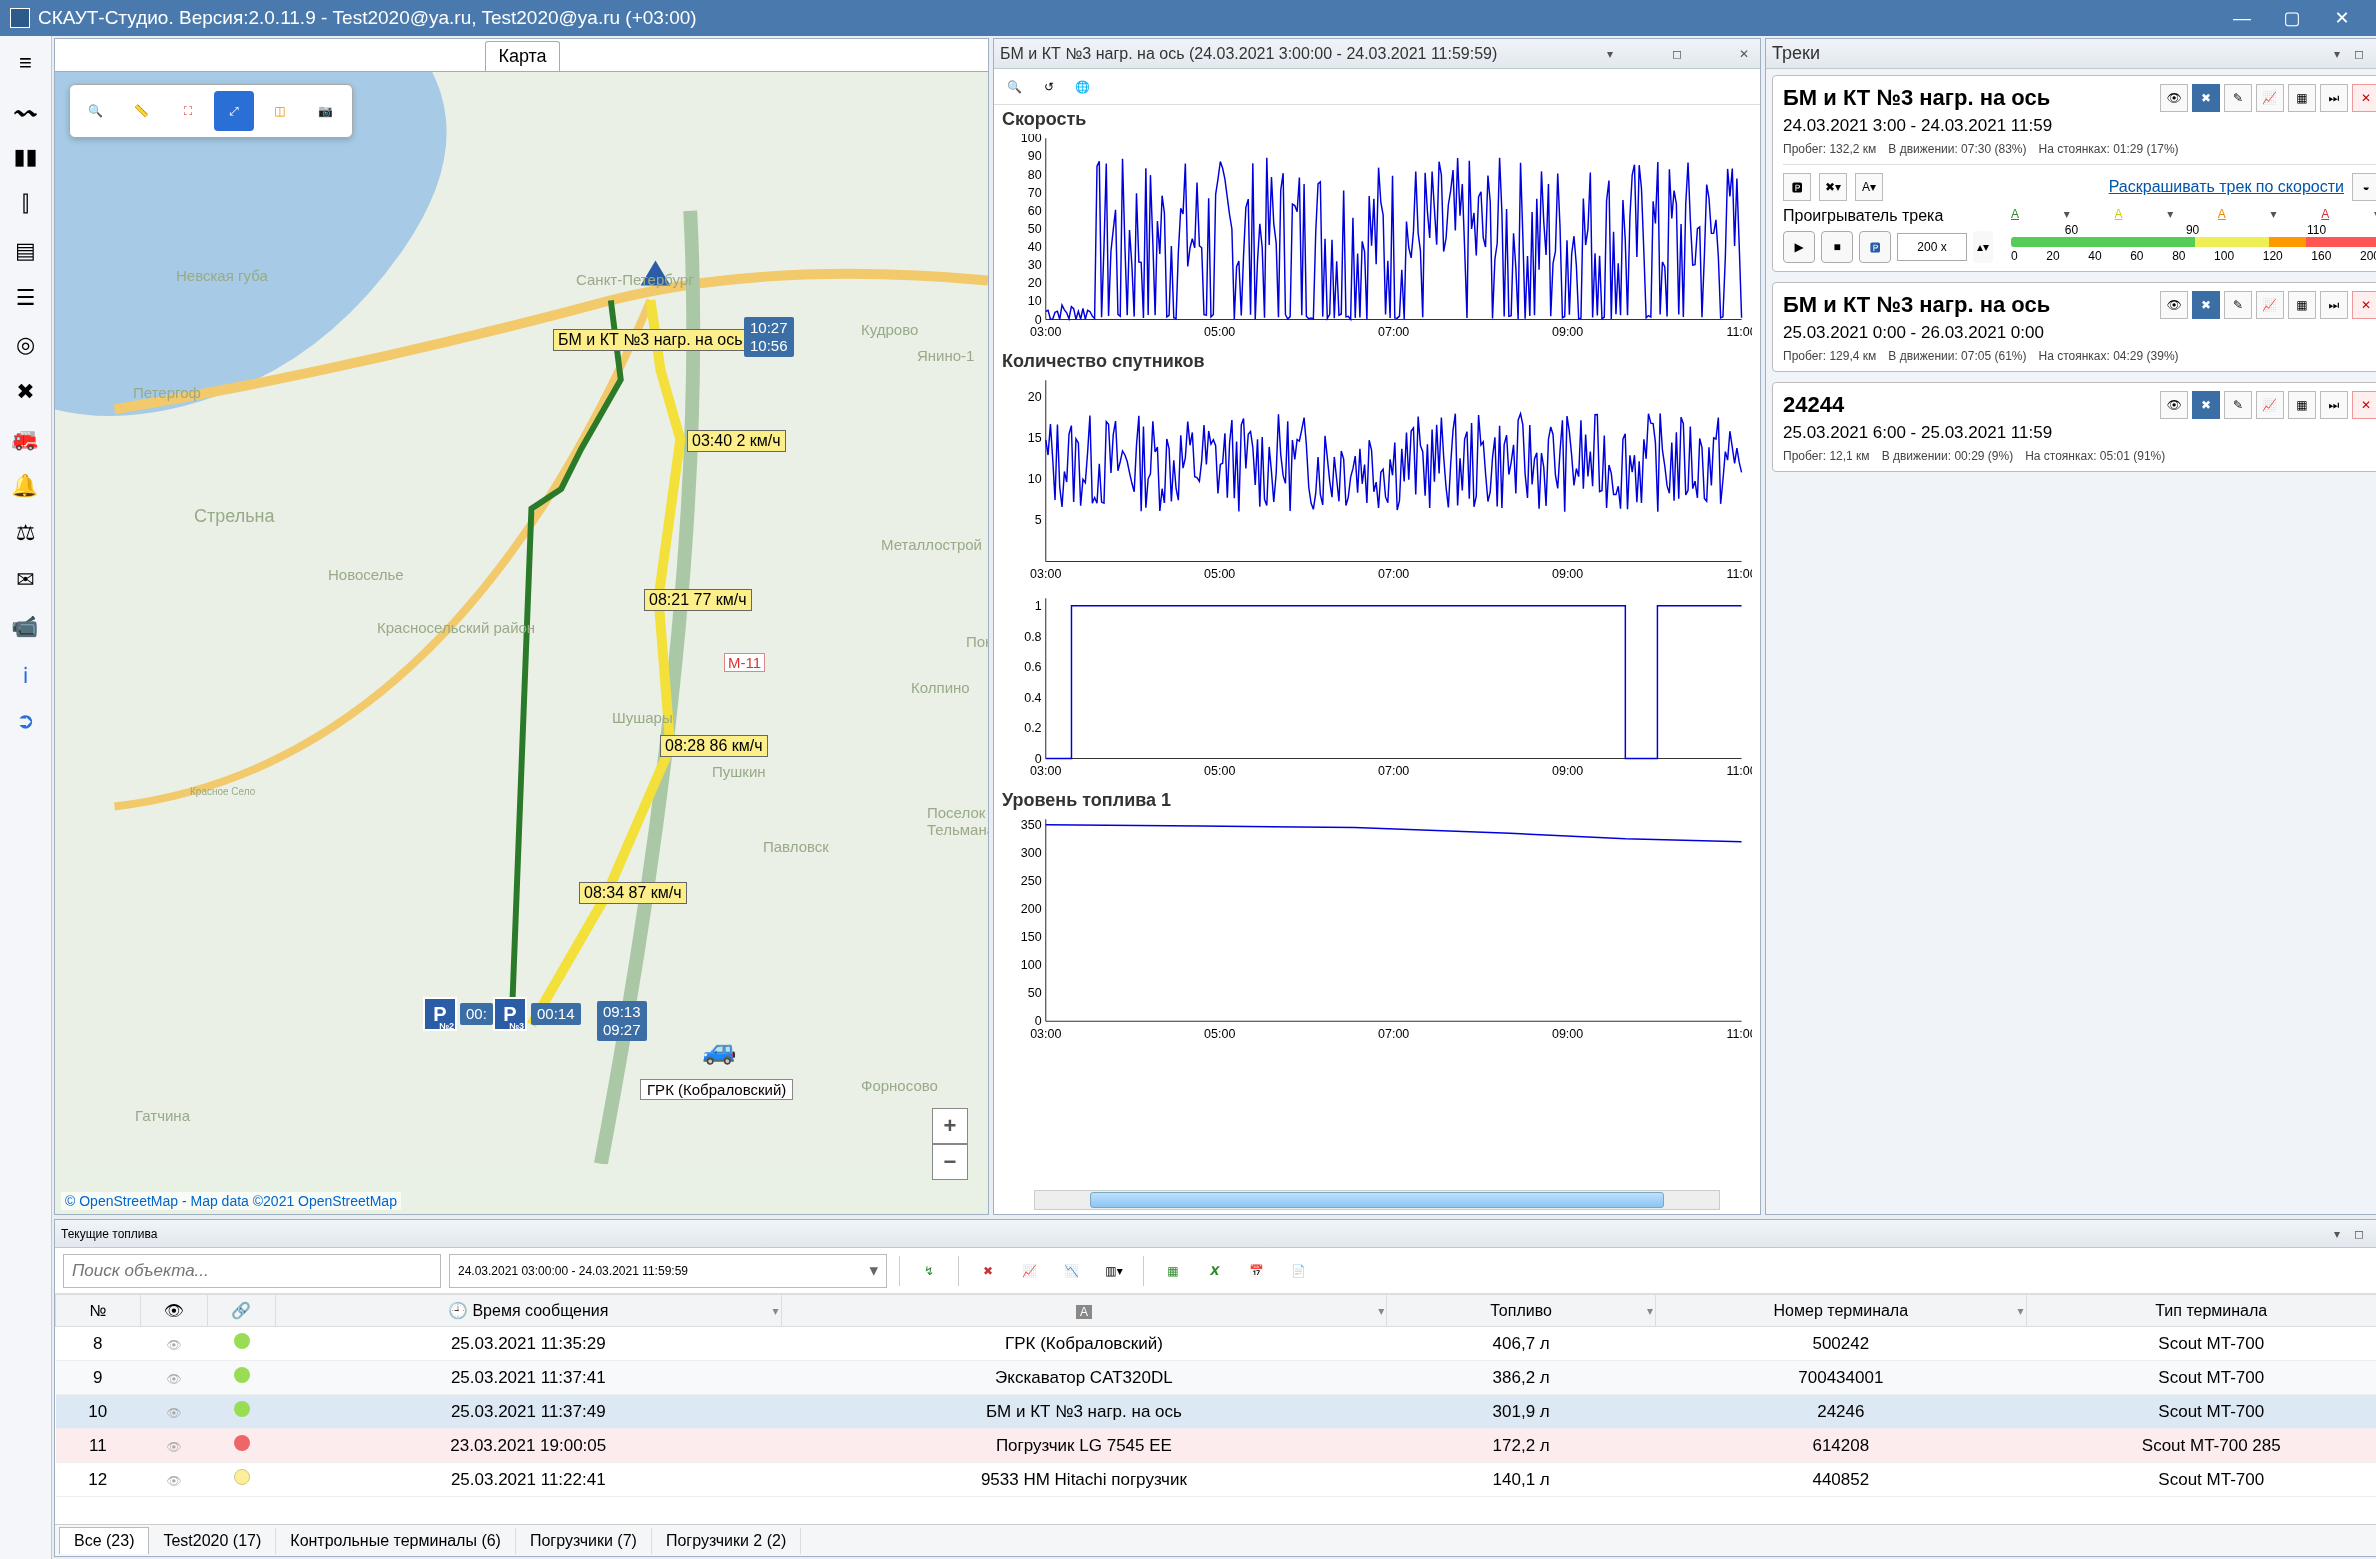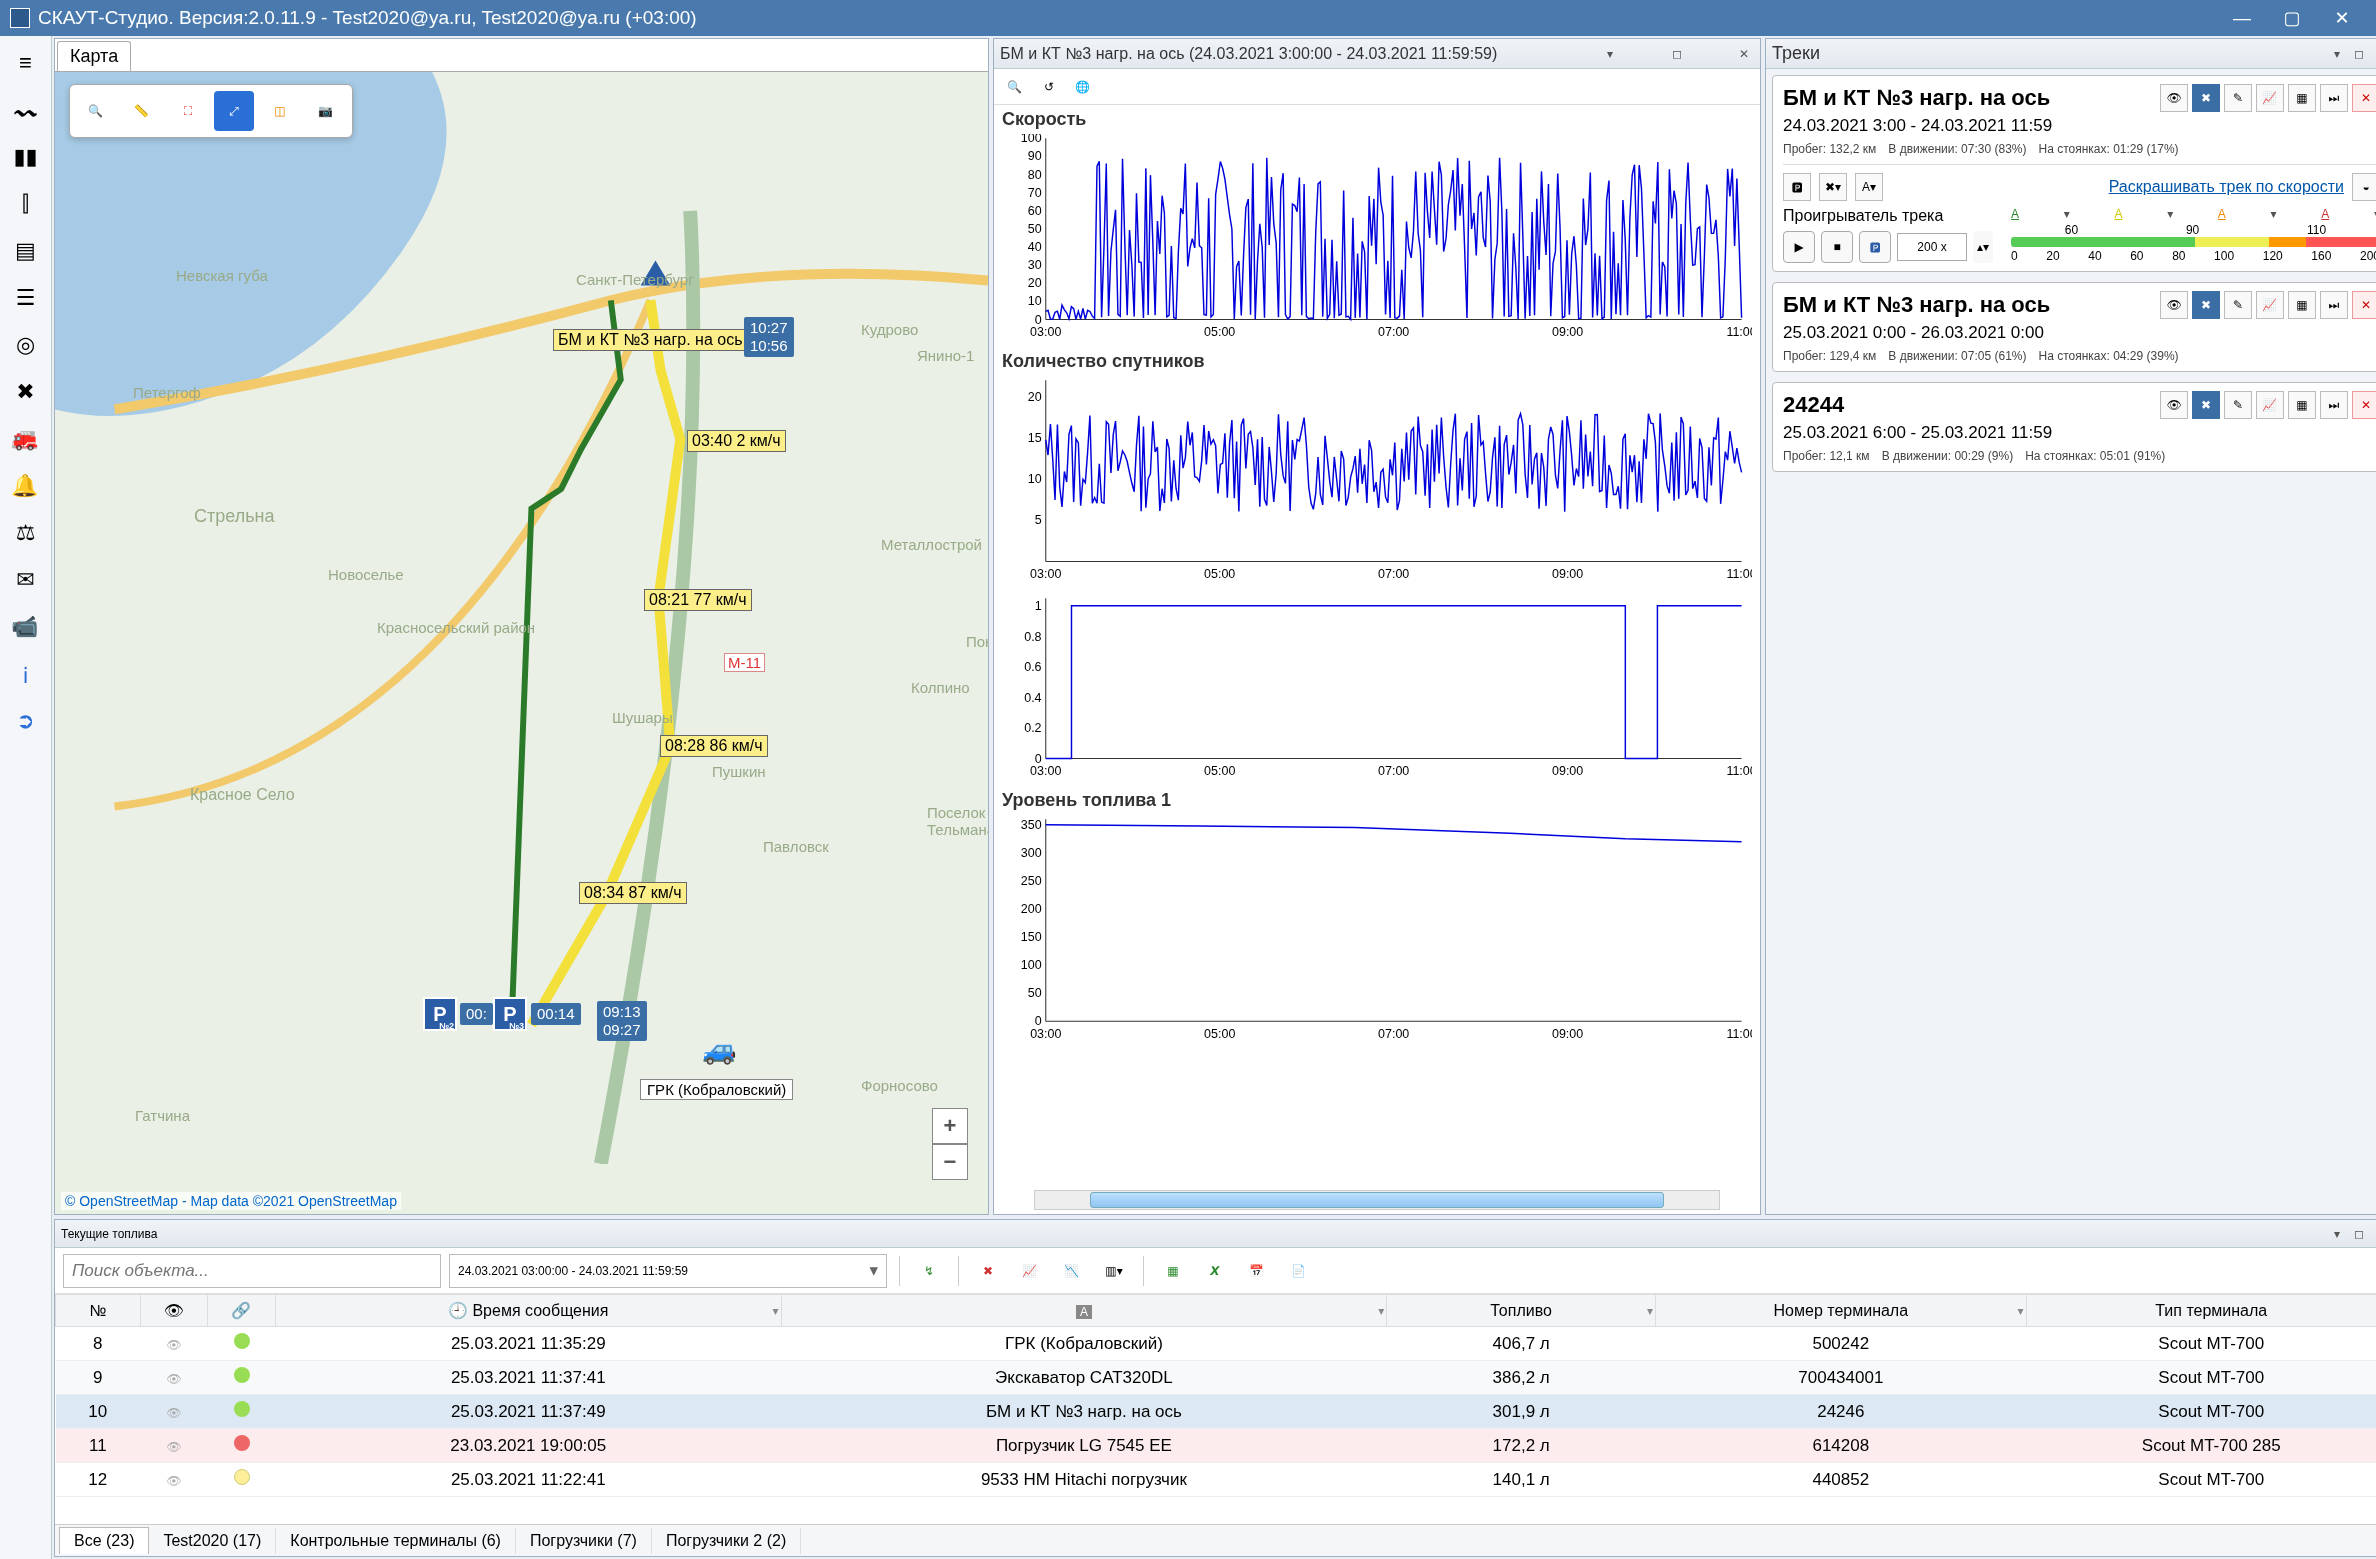--- a/index.html
+++ b/index.html
@@ -16,21 +16,21 @@
 
 .content { display: grid; grid-template-rows: 1fr 338px; gap: 4px; padding: 2px; }
 .upper { display: grid; grid-template-columns: 935px 768px 633px; gap: 4px; }
 
 .panel { background: #fff; border: 1px solid #a0b0c0; display: flex; flex-direction: column; }
 .panel-header { background: linear-gradient(#f0f4f8,#e2e8ee); height: 30px; display: flex; align-items: center; padding: 0 6px; border-bottom: 1px solid #bcc; }
 .panel-title { flex: 1; font-size: 18px; color: #333; }
 .panel-ctrl { width: 20px; height: 20px; display: flex; align-items: center; justify-content: center; cursor: pointer; color: #555; margin-left: 2px;}
 
 
-.map-tabs { display: flex; border-bottom: 1px solid #aaa; }
+.map-tabs { display: flex; border-bottom: 1px solid #aaa; justify-content: center; }
 .map-tab { padding: 4px 12px; background: #fff; border: 1px solid #aaa; border-bottom: none; margin-top: 2px; margin-left: 2px; border-radius: 3px 3px 0 0; font-size: 18px;}
 .map-body { flex: 1; position: relative; background: #e9f0e4; overflow: hidden; }
 .map-tools { position: absolute; top: 12px; left: 14px; background: #fff; border: 1px solid #aaa; border-radius: 6px; padding: 6px; display: flex; gap: 6px; box-shadow: 0 2px 6px rgba(0,0,0,0.2); z-index: 10;}
 .mt-btn { width: 40px; height: 40px; display: flex; align-items: center; justify-content: center; border: 1px solid transparent; border-radius: 4px; cursor: pointer;}
 .map-attrib { position: absolute; bottom: 4px; left: 6px; font-size: 14px; color: #0066cc; background: rgba(255,255,255,0.7); padding: 1px 4px; z-index: 10;}
 .map-zoom { position: absolute; right: 20px; bottom: 34px; display: flex; flex-direction: column; z-index: 10;}
 .map-zoom div { width: 36px; height: 36px; background: #fff; border: 1px solid #888; display: flex; align-items: center; justify-content: center; font-size: 22px; font-weight: bold; cursor: pointer; color: #555;}
 .map-svg { position: absolute; inset: 0; }
 
 .map-marker { position: absolute; background: #fcef8a; border: 1px solid #666; padding: 1px 4px; font-size: 16px; white-space: nowrap; z-index: 5;}
@@ -164,21 +164,21 @@
               <div style="position: absolute; top: 275px; left: 862px; font-size: 15px; color: rgb(153, 170, 136); z-index: 3;">Янино-1</div>
               <div style="position: absolute; top: 312px; left: 78px; font-size: 15px; color: rgb(153, 170, 136); z-index: 3;">Петергоф</div>
               <div style="position: absolute; top: 434px; left: 139px; font-size: 18px; color: rgb(153, 170, 136); z-index: 3;">Стрельна</div>
               <div style="position: absolute; top: 464px; left: 826px; font-size: 15px; color: rgb(153, 170, 136); z-index: 3;">Металлострой</div>
               <div style="position: absolute; top: 494px; left: 273px; font-size: 15px; color: rgb(153, 170, 136); z-index: 3;">Новоселье</div>
               <div style="position: absolute; top: 547px; left: 322px; font-size: 15px; color: rgb(153, 170, 136); z-index: 3;">Красносельский район</div>
               <div style="position: absolute; top: 607px; left: 856px; font-size: 15px; color: rgb(153, 170, 136); z-index: 3;">Колпино</div>
               <div style="position: absolute; top: 561px; left: 911px; font-size: 15px; color: rgb(153, 170, 136); z-index: 3;">Понтонный</div>
               <div style="position: absolute; top: 637px; left: 557px; font-size: 15px; color: rgb(153, 170, 136); z-index: 3;">Шушары</div>
               <div style="position: absolute; top: 691px; left: 657px; font-size: 15px; color: rgb(153, 170, 136); z-index: 3;">Пушкин</div>
-              <div style="position: absolute; top: 714px; left: 135px; font-size: 16px; color: rgb(153, 170, 136); z-index: 3;">Красное Село</div>
+              <div style="position: absolute; top: 714px; left: 135px; font-size: 10px; color: rgb(153, 170, 136); z-index: 3;">Красное Село</div>
               <div style="position: absolute; top: 732px; left: 872px; font-size: 15px; color: rgb(153, 170, 136); z-index: 3;">Поселок Тельмана</div>
               <div style="position: absolute; top: 766px; left: 708px; font-size: 15px; color: rgb(153, 170, 136); z-index: 3;">Павловск</div>
               <div style="position: absolute; top: 1005px; left: 806px; font-size: 15px; color: rgb(153, 170, 136); z-index: 3;">Форносово</div>
               <div style="position: absolute; top: 1035px; left: 80px; font-size: 15px; color: rgb(153, 170, 136); z-index: 3;">Гатчина</div>
               <div style="position: absolute; top: 581px; left: 669px; font-size: 15px; color: rgb(221, 51, 51); z-index: 3; background: rgb(255, 255, 255); border: 1px solid rgb(221, 136, 136); padding: 0px 3px;">М-11</div>
             </div>
           <div id="map-badges">
               <div class="map-marker" style="top: 257px; left: 498px;">БМ и КТ №3 нагр. на ось</div>
               <div class="map-marker" style="top: 358px; left: 632px;">03:40 2 км/ч</div>
               <div class="map-marker" style="top: 517px; left: 589px;">08:21 77 км/ч</div>

